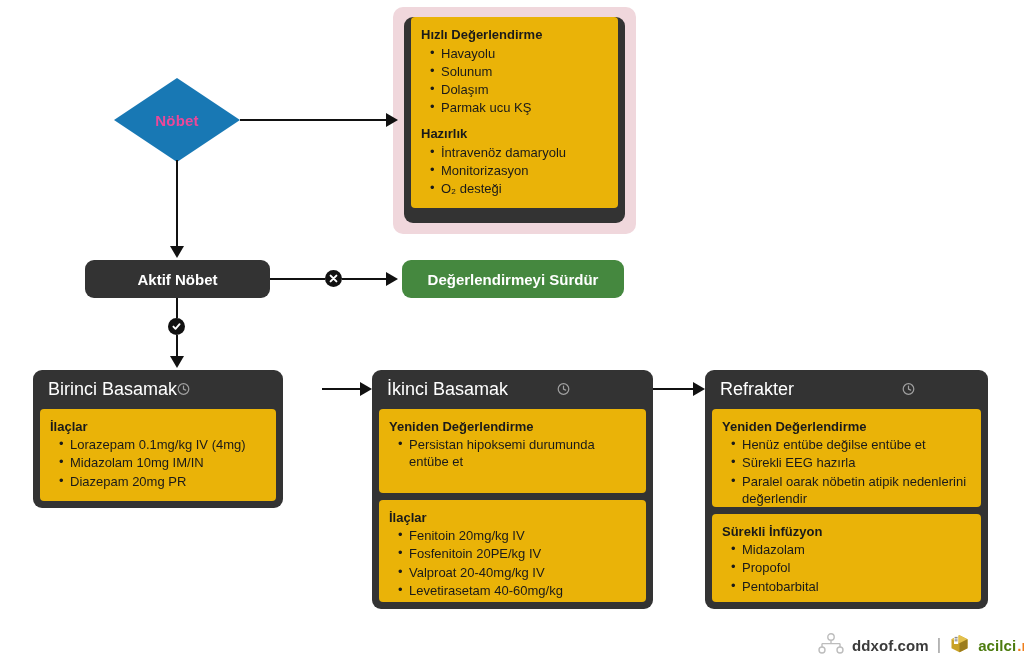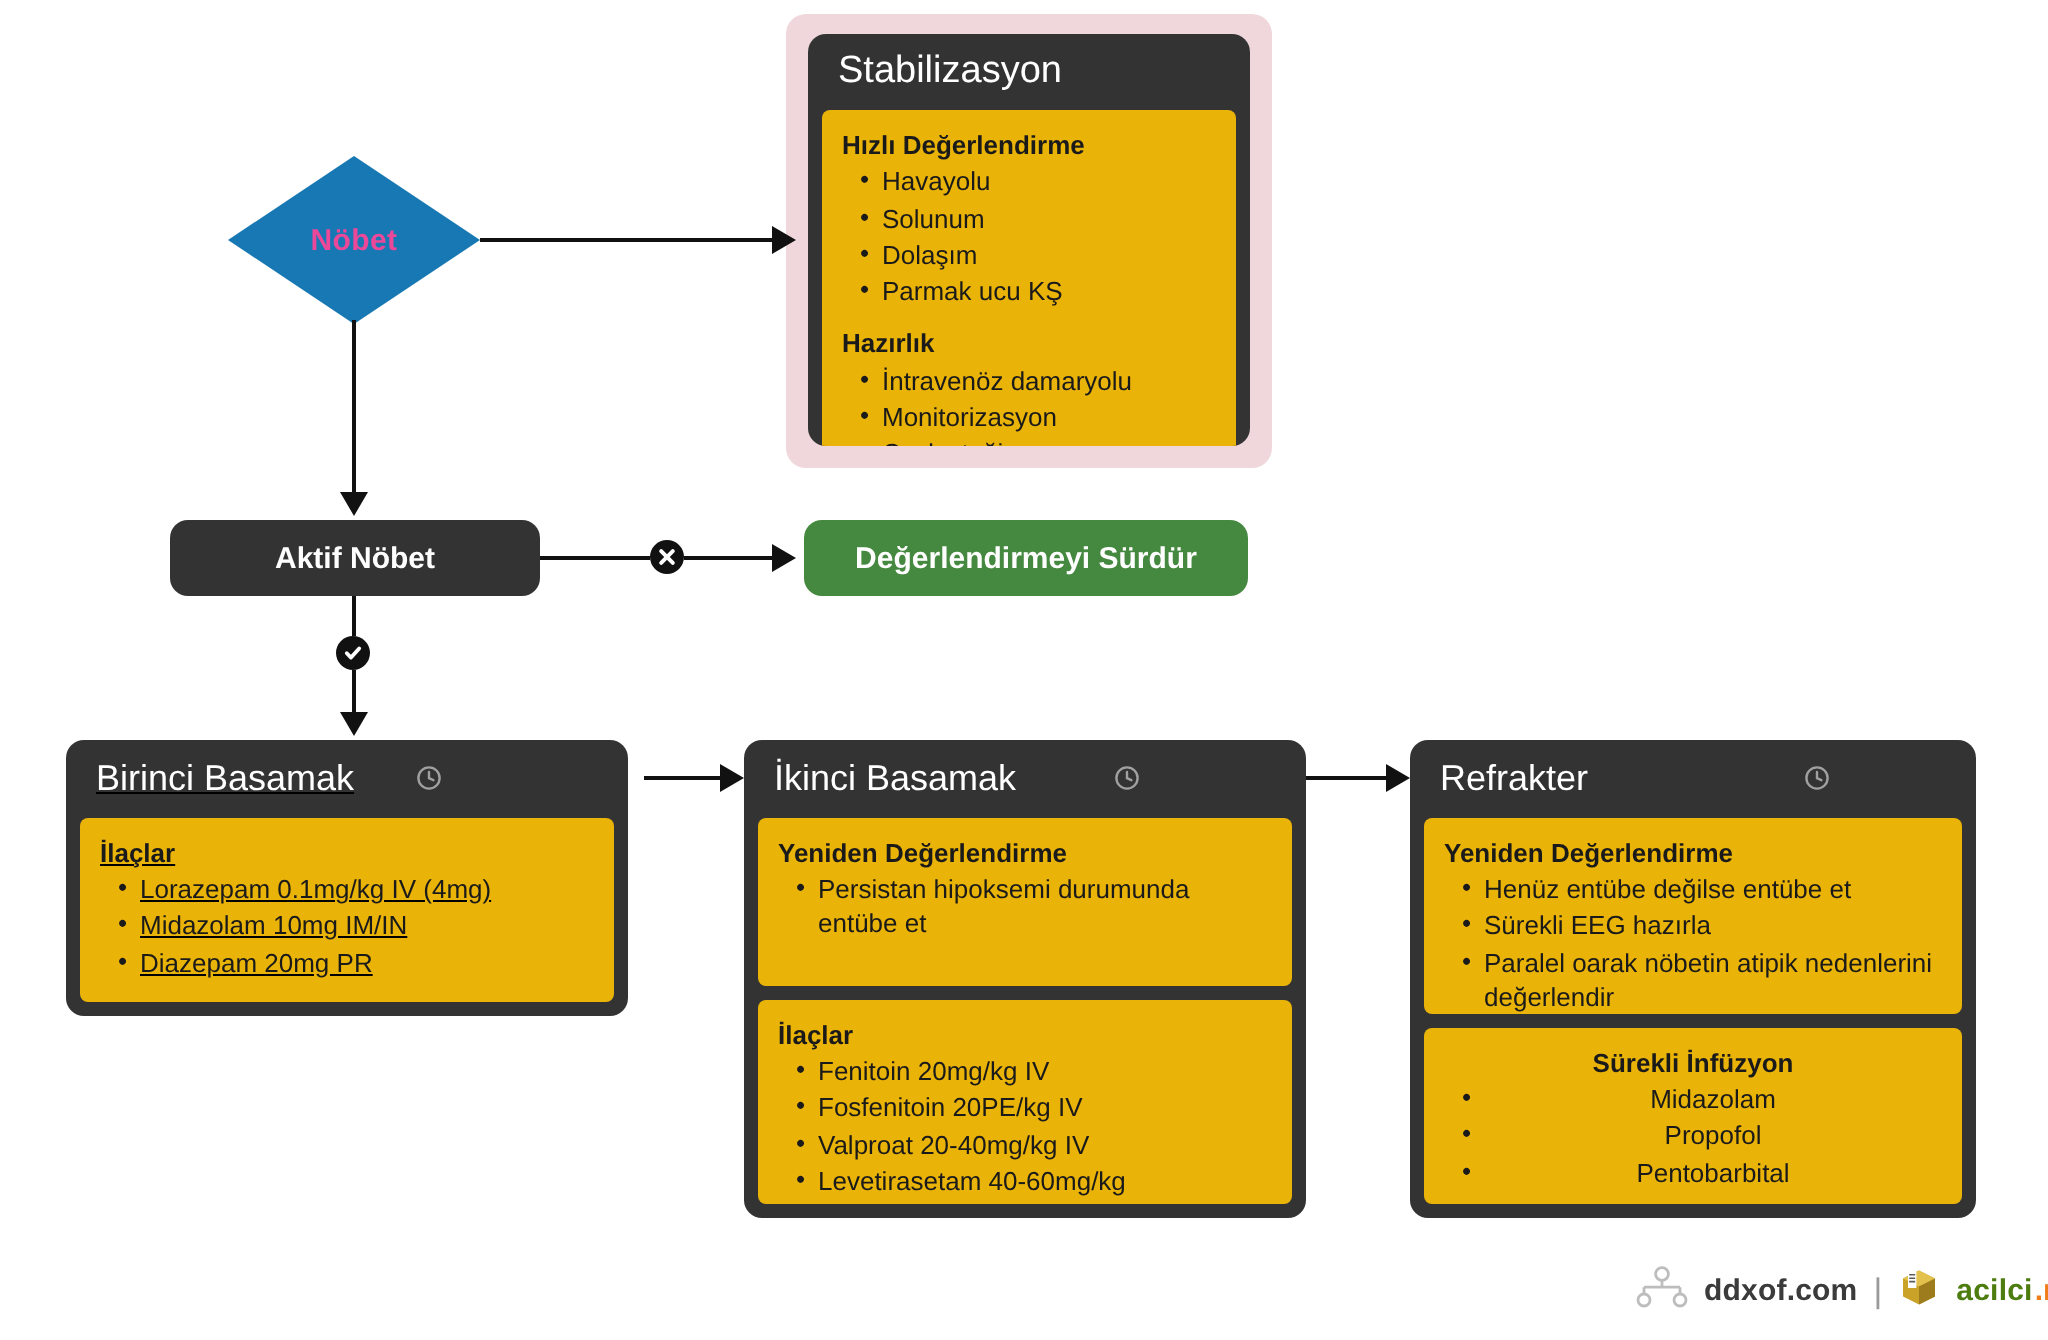--- a/index.html
+++ b/index.html
@@ -135,21 +135,21 @@
   
   .aktif-box { left: 85px; top: 260px; width: 185px; height: 38px; text-align: center; }
   .green-box { left: 402px; top: 260px; width: 222px; height: 38px; }
 
   
   .step { }
   .step .card-title {
     font-size: 18px;
     padding: 9px 14px 9px 15px;
   }
-  .step1 { left: 33px;  top: 370px; width: 281px; text-decoration: underline; }
+  .step1 { left: 33px;  top: 370px; width: 250px; }
   .step2 { left: 372px; top: 370px; width: 281px; }
   .step3 { left: 705px; top: 370px; width: 283px; }
 
   
   .line-h, .line-v { background: #111111; }
   .line-h { height: 2px; }
   .line-v { width: 2px; }
 
   .arrow-r {
     width: 0; height: 0;
@@ -190,21 +190,20 @@
   .clock-icon { display:block; }
 </style>
 </head>
 <body>
 
 <div class="canvas">
 
   <div class="abs pink-frame"></div>
 
   <div class="abs card stab-card">
-    <div class="card-title">Stabilizasyon</div>
     <div class="card-body">
       <div class="sec-head">Hızlı Değerlendirme</div>
       <ul class="bullets">
         <li>Havayolu</li>
         <li>Solunum</li>
         <li>Dolaşım</li>
         <li>Parmak ucu KŞ</li>
       </ul>
       <div class="sec-head spaced">Hazırlık</div>
       <ul class="bullets">
@@ -316,21 +315,21 @@
       </span>
     </div>
     <div class="card-body" style="height:98px;">
       <div class="sec-head">Yeniden Değerlendirme</div>
       <ul class="bullets">
         <li>Henüz entübe değilse entübe et</li>
         <li>Sürekli EEG hazırla</li>
         <li>Paralel oarak nöbetin atipik nedenlerini değerlendir</li>
       </ul>
     </div>
-    <div class="card-body" style="height:88px;text-align:center;">
+    <div class="card-body" style="height:88px;">
       <div class="sec-head">Sürekli İnfüzyon</div>
       <ul class="bullets">
         <li>Midazolam</li>
         <li>Propofol</li>
         <li>Pentobarbital</li>
       </ul>
     </div>
   </div>
 
   <div class="abs footer">

